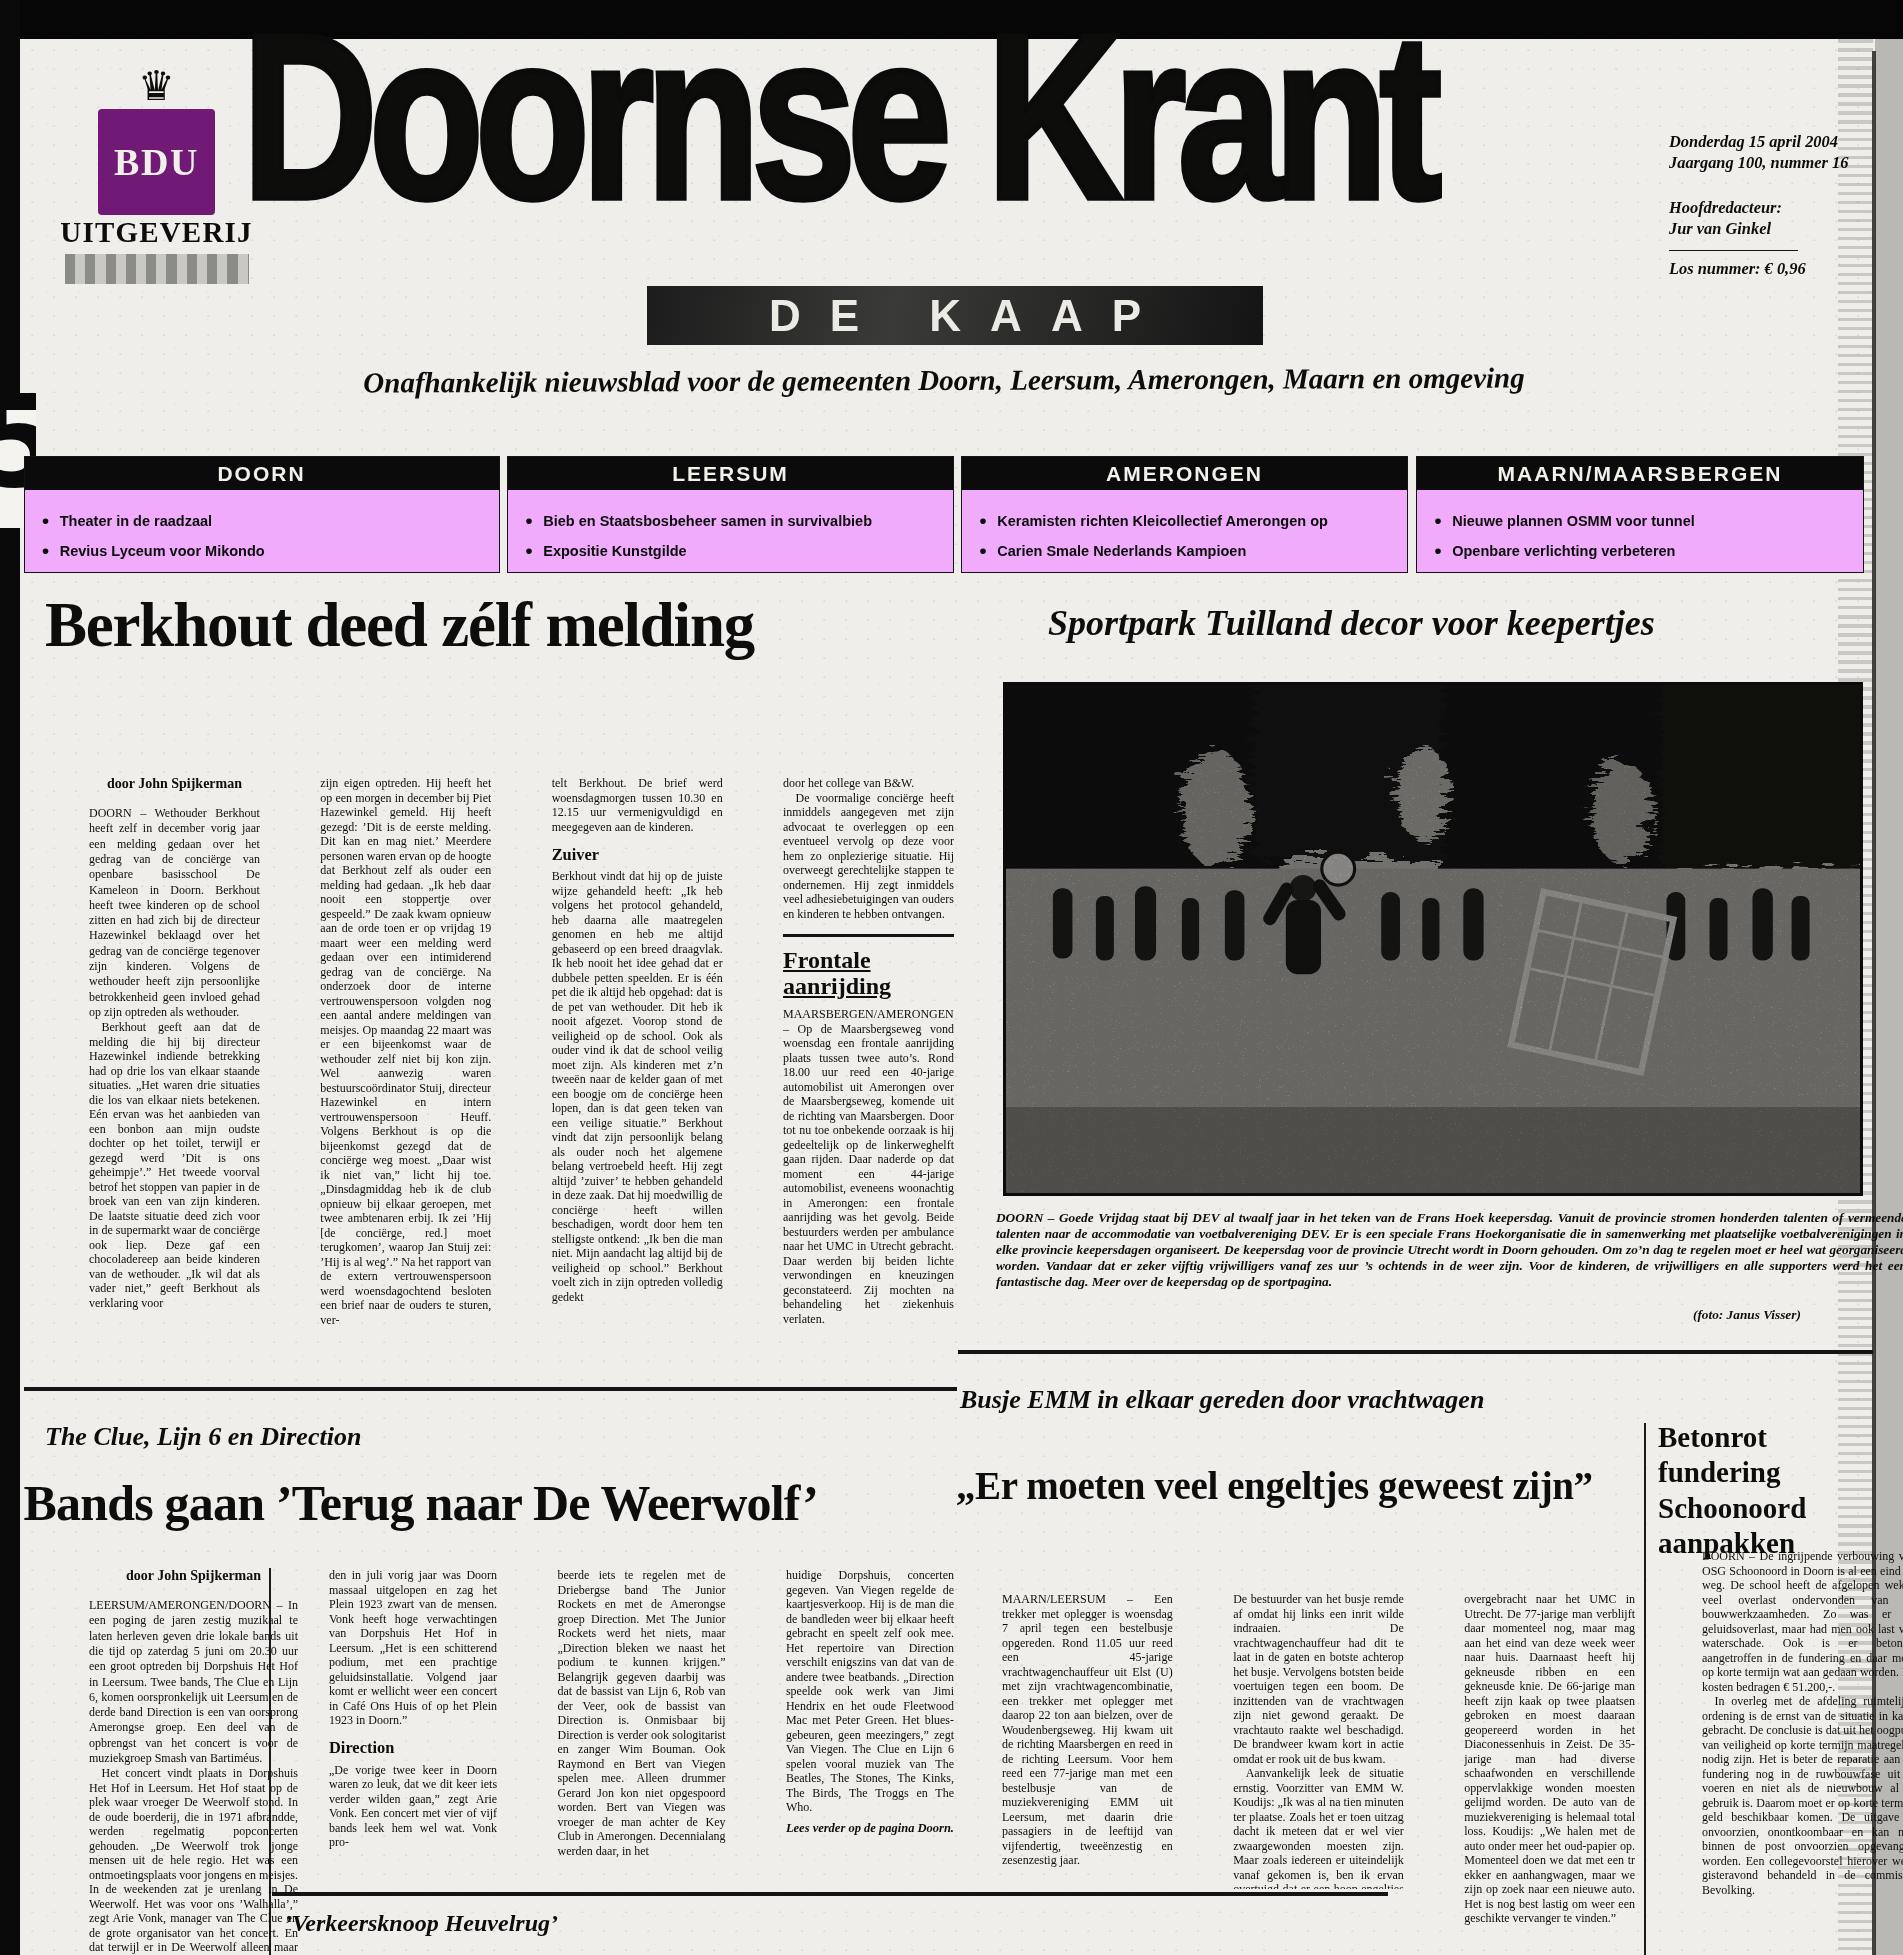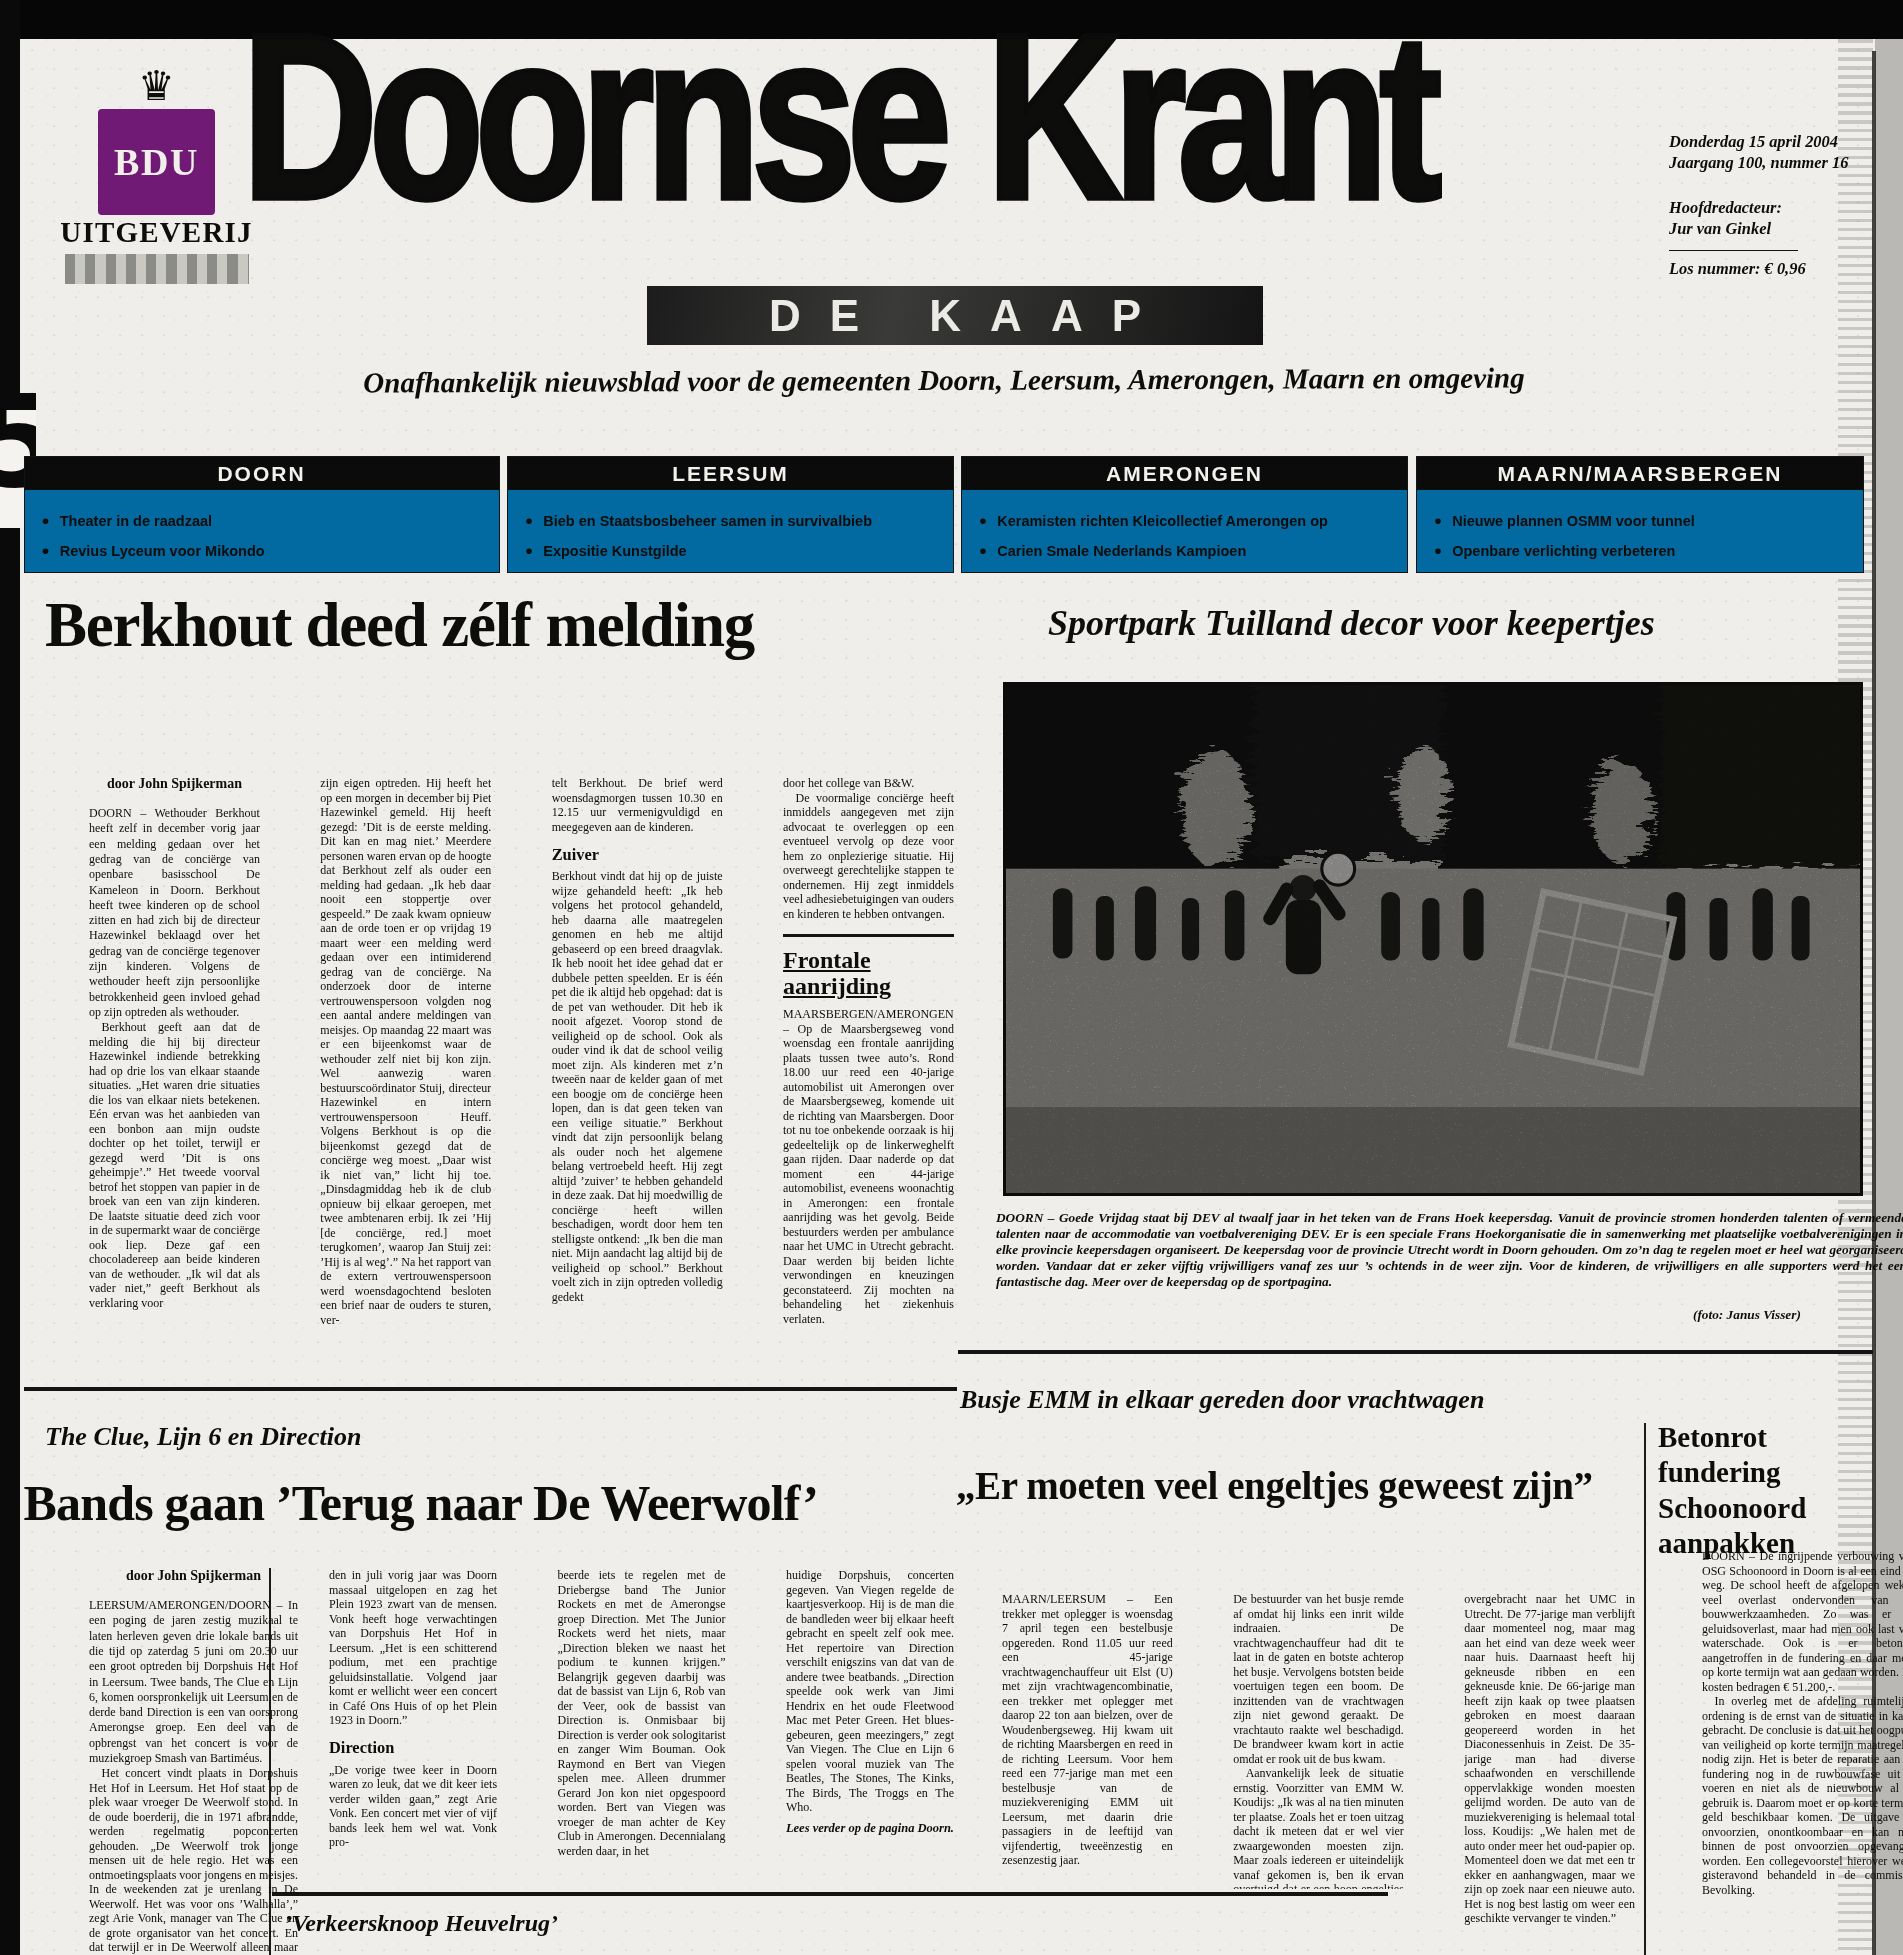--- a/index.html
+++ b/index.html
@@ -43,21 +43,21 @@
     font:bold 235px/219px "Liberation Sans",sans-serif;letter-spacing:-11px;white-space:nowrap;
     transform:scaleX(0.80);transform-origin:left center;-webkit-text-stroke:5.5px #0b0b0b;}
   .mast-info{left:1669px;top:131px;width:188px;font:italic bold 16.4px/1.3 "Liberation Serif",serif;}
   .mast-info .rule{width:129px;height:1.6px;background:#141414;margin:10.2px 0 7px;}
   .kaap{left:647px;top:286px;width:616px;height:59px;background:linear-gradient(100deg,#1c1c1c,#3a3a38 40%,#141414);
     color:#eceae4;display:flex;align-items:center;justify-content:center;
     font:bold 44px/1 "Liberation Sans",sans-serif;letter-spacing:29px;text-indent:29px;}
   .tagline{left:27px;top:364px;width:1834px;text-align:center;
     font:italic bold 29px/1.15 "Liberation Serif",serif;transform:rotate(-.25deg);}
   
-  .idx{border:1.6px solid #141414;background:#0369a1;overflow:hidden;}
+  .idx{border:1.6px solid #141414;background:#f0abfc;overflow:hidden;}
   .idx .h{background:#0b0b0b;color:#f2f1ec;text-align:center;padding:6.3px 0 5.5px;
     font:bold 21px/1 "Liberation Sans",sans-serif;letter-spacing:2px;}
   .idx .items{padding:23px 14px 7.8px 17px;}
   .idx .it{display:flex;gap:10.2px;margin-bottom:13.3px;
     font:bold 14.5px/1.15 "Liberation Sans",sans-serif;}
   .idx .it .b{font-size:13.3px;line-height:1.2;}
   
   .kicker{font:italic bold 26px/1.1 "Liberation Serif",serif;}
   .hl-xl{font:bold 63px/1.25 "Liberation Serif",serif;letter-spacing:-1.2px;white-space:nowrap;}
   .hl-lg{font:bold 50px/1.15 "Liberation Serif",serif;letter-spacing:-0.8px;white-space:nowrap;}

